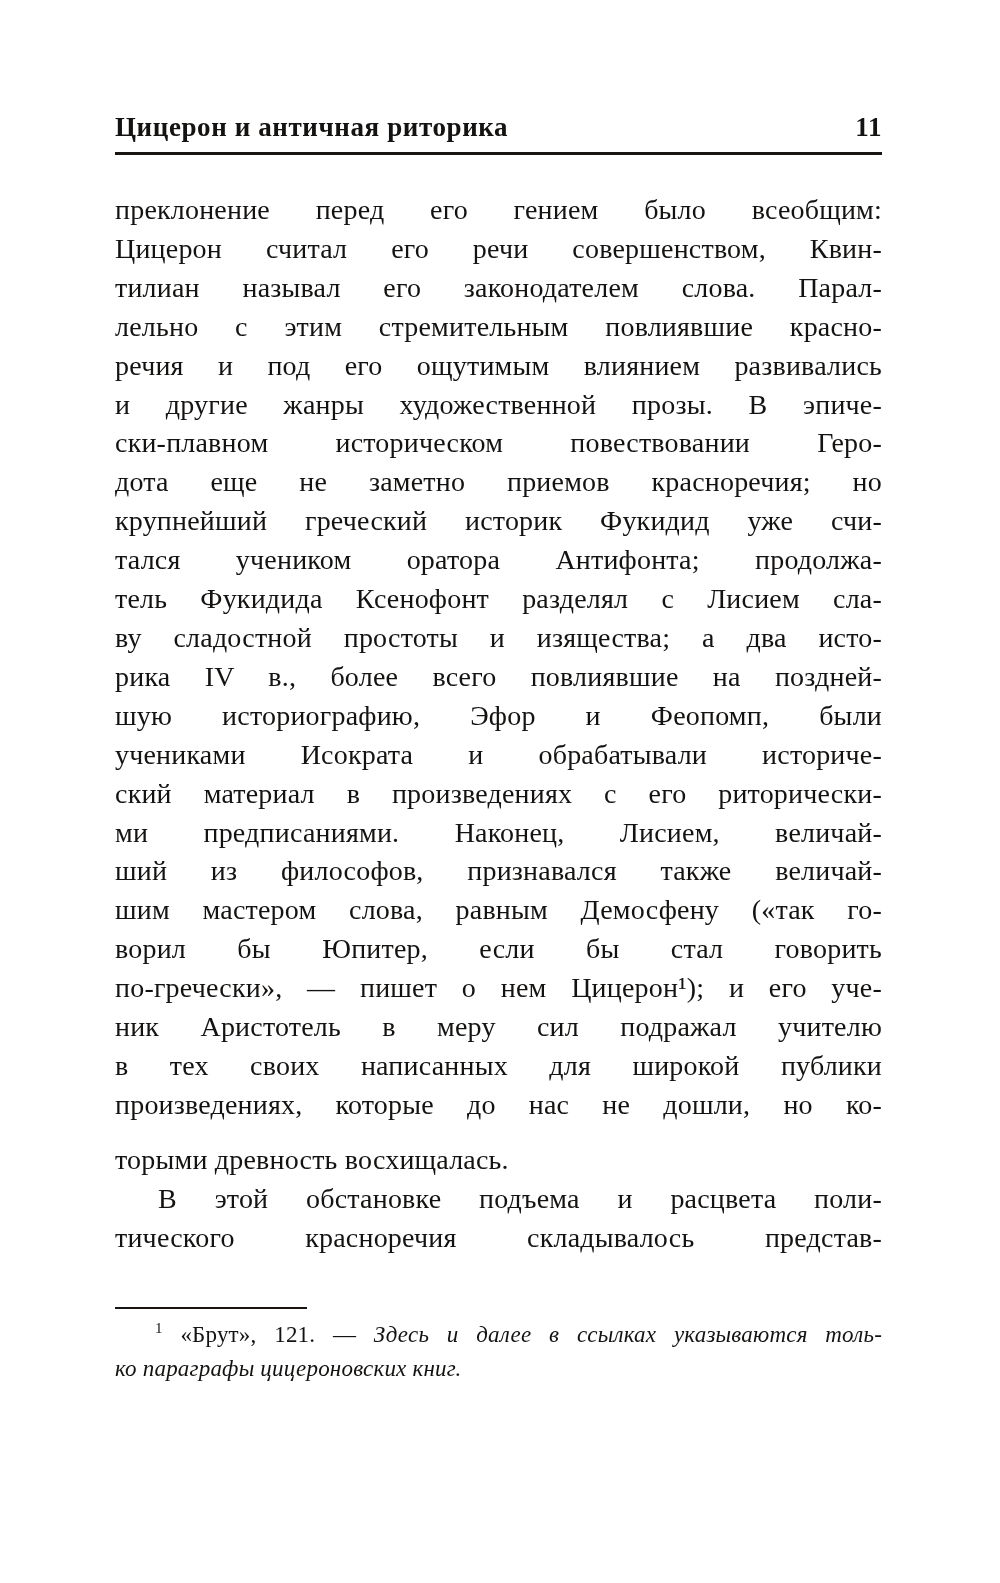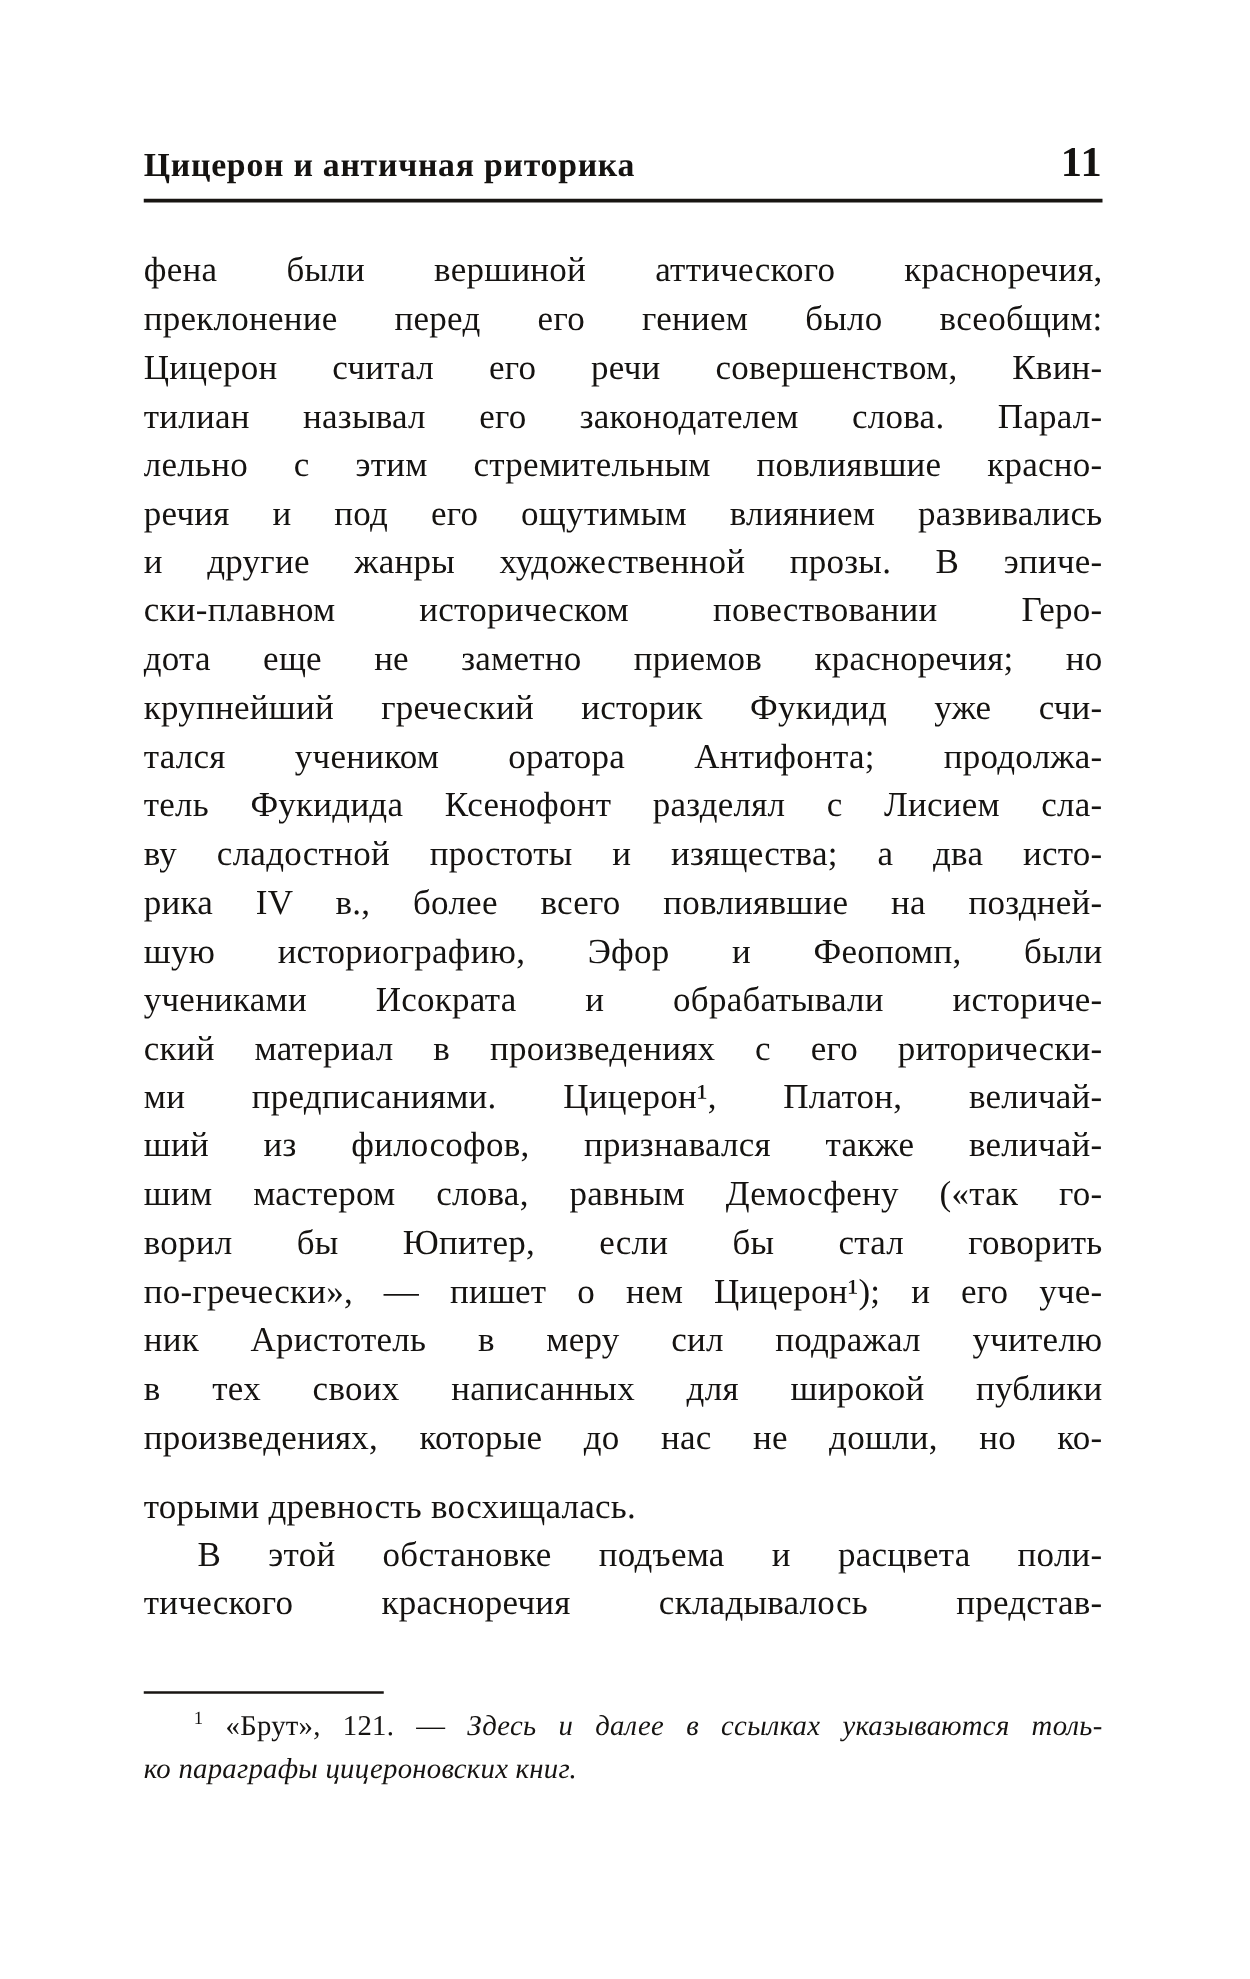--- a/index.html
+++ b/index.html
@@ -20,21 +20,21 @@
   }
   .running-head {
     display: flex;
     justify-content: space-between;
     align-items: baseline;
     font-weight: bold;
     font-size: 27px;
     letter-spacing: 0.6px;
   }
   .head-title { white-space: nowrap; }
-  .page-number { font-size: 34px; }
+  .page-number { font-size: 27px; }
   .head-rule {
     height: 3px;
     background: #181512;
     margin-top: 9px;
   }
   .body-text {
     margin-top: 36px;
     font-size: 28px;
     line-height: 38.9px;
     letter-spacing: 0.2px;
@@ -87,38 +87,37 @@
 <div class="page">
 
   <header class="running-head">
     <span class="head-title">Цицерон и античная риторика</span>
     <span class="page-number">11</span>
   </header>
 
   <div class="head-rule"></div>
 
   <main class="body-text">
-      <div class="line">фена были вершиной аттического красноречия,</div>
       <div class="line">преклонение перед его гением было всеобщим:</div>
       <div class="line">Цицерон считал его речи совершенством, Квин-</div>
       <div class="line">тилиан называл его законодателем слова. Парал-</div>
       <div class="line">лельно с этим стремительным повлиявшие красно-</div>
       <div class="line">речия и под его ощутимым влиянием развивались</div>
       <div class="line">и другие жанры художественной прозы. В эпиче-</div>
       <div class="line">ски-плавном историческом повествовании Геро-</div>
       <div class="line">дота еще не заметно приемов красноречия; но</div>
       <div class="line">крупнейший греческий историк Фукидид уже счи-</div>
       <div class="line">тался учеником оратора Антифонта; продолжа-</div>
       <div class="line">тель Фукидида Ксенофонт разделял с Лисием сла-</div>
       <div class="line">ву сладостной простоты и изящества; а два исто-</div>
       <div class="line">рика IV в., более всего повлиявшие на поздней-</div>
       <div class="line">шую историографию, Эфор и Феопомп, были</div>
       <div class="line">учениками Исократа и обрабатывали историче-</div>
       <div class="line">ский материал в произведениях с его риторически-</div>
-      <div class="line">ми предписаниями. Цицерон¹, Платон, величай-</div>
+      <div class="line">ми предписаниями. Наконец, Лисием, величай-</div>
       <div class="line">ший из философов, признавался также величай-</div>
       <div class="line">шим мастером слова, равным Демосфену («так го-</div>
       <div class="line">ворил бы Юпитер, если бы стал говорить</div>
       <div class="line">по-гречески», — пишет о нем Цицерон¹); и его уче-</div>
       <div class="line">ник Аристотель в меру сил подражал учителю</div>
       <div class="line">в тех своих написанных для широкой публики</div>
       <div class="line">произведениях, которые до нас не дошли, но ко-</div>
       <div class="line no-justify">торыми древность восхищалась.</div>
       <div class="line indent">В этой обстановке подъема и расцвета поли-</div>
       <div class="line">тического красноречия складывалось представ-</div>

